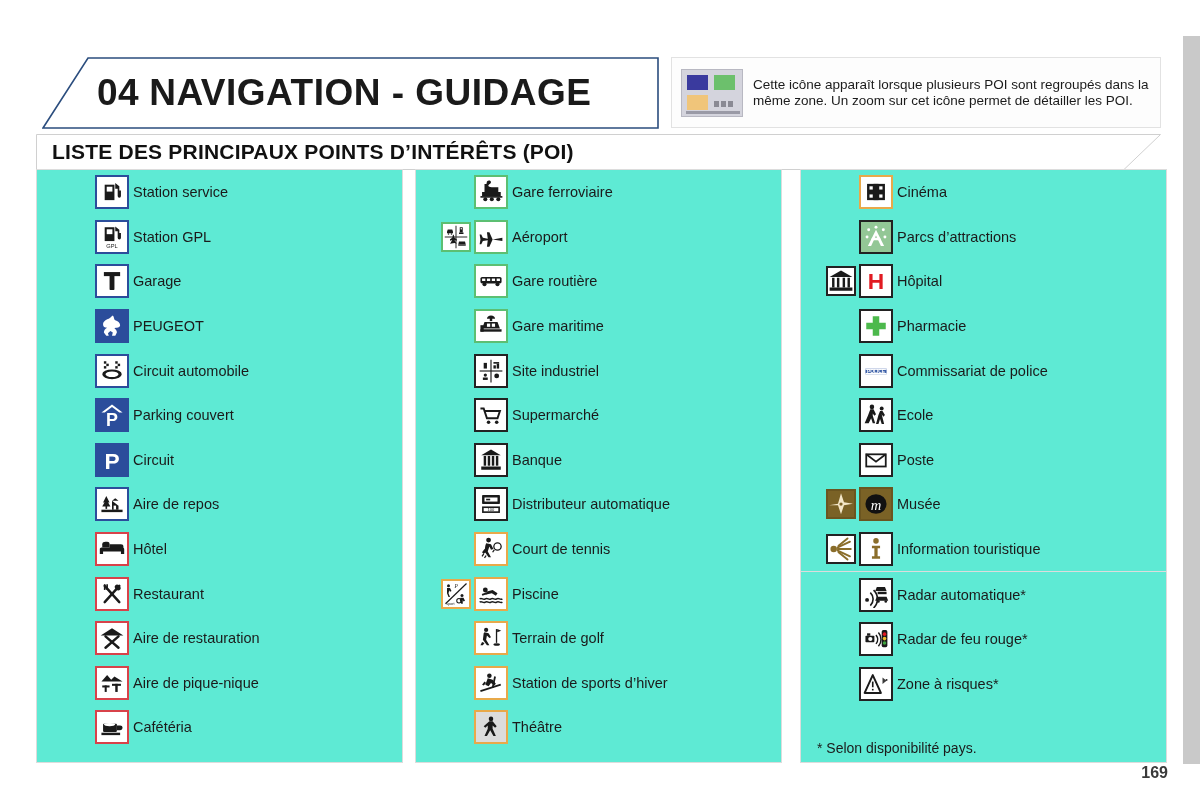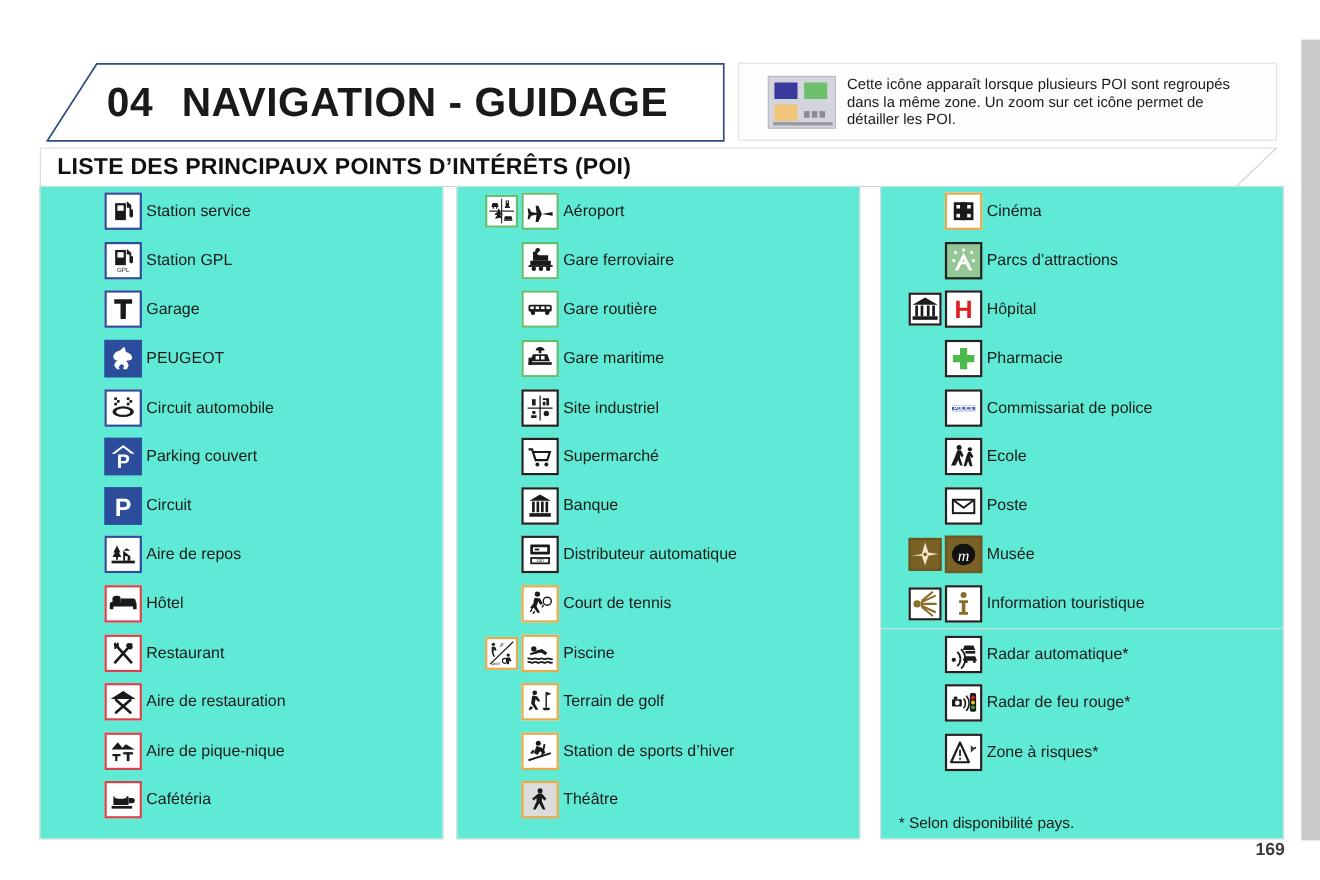--- a/index.html
+++ b/index.html
@@ -23,33 +23,33 @@
   }
 
   
   .chapter-header {
     position: absolute; left: 42px; top: 57px;
     width: 617px; height: 72px;
   }
   .chapter-header svg { position: absolute; left:0; top:0; }
   .chapter-header .ch-text {
     position: absolute; left: 55px; top: 0; height: 72px;
-    display: flex; align-items: center; gap: 26px;
+    display: flex; align-items: center; gap: 10px;
     font-size: 37px; font-weight: bold; color: #1a1a1a;
     letter-spacing: 0.5px; white-space: nowrap;
   }
 
   
   .info-box {
     position: absolute; left: 671px; top: 57px;
     width: 490px; height: 71px;
     background: #fdfdfd;
     border: 1px solid #e2e2e2;
     display: flex; align-items: center;
-    padding: 0 26px;
+    padding: 0 9px;
   }
   .info-icon {
     width: 62px; height: 48px; flex: 0 0 62px;
     background: #d4d4dd;
     border: 1px solid #b8b8c2;
     position: relative;
     margin-right: 10px;
   }
   .info-icon .sq { position: absolute; }
   .info-icon .sq1 { left: 5px;  top: 5px;  width: 21px; height: 15px; background: #3a3a9e; }
@@ -365,20 +365,38 @@
             </div>
           </div>
           <div class="poi-label">Cafétéria</div>
         </div>
       </div>
   </div>
   <div class="panel" id="panel-2">
     <div class="rows">
         <div class="poi-row">
           <div class="icon-slot">
+            <div class="tile b-green ">
+              <svg width="26" height="26" viewBox="0 0 32 32">
+                <g fill="#1a1a1a">
+                  <path d="M8 6h4c0 3 2 4 5 4h8v6H8z"></path>
+                  <path d="M5 16h23v5H5z"></path>
+                  <rect x="3" y="21" width="27" height="2"></rect>
+                  <circle cx="9" cy="25" r="2.5"></circle>
+                  <circle cx="17" cy="25" r="2.5"></circle>
+                  <circle cx="25" cy="25" r="2.5"></circle>
+                  <path d="M11 3c2-2 5-1 5 1 0 2-3 2-3 4h-3z"></path>
+                </g>
+              </svg>
+            </div>
+          </div>
+          <div class="poi-label">Gare ferroviaire</div>
+        </div>
+        <div class="poi-row">
+          <div class="icon-slot">
             <div class="tile small b-green">
               <svg width="24" height="24" viewBox="0 0 32 32">
                 <line x1="16" y1="1" x2="16" y2="31" stroke="#333" stroke-width="1.4"></line>
                 <line x1="1" y1="16" x2="31" y2="16" stroke="#333" stroke-width="1.4"></line>
                 <g fill="#1a1a1a">
                   <path d="M4 9h8v2H4zM5 6h6l1 3H4z"></path>
                   <circle cx="6" cy="12" r="1"></circle>
                   <circle cx="10" cy="12" r="1"></circle>
                   <path d="M21 3h4v7h-4z"></path>
                   <path d="M20 10h6v2h-6z"></path>
@@ -395,38 +413,20 @@
               </svg>
             </div>
           </div>
           <div class="poi-label">Aéroport</div>
         </div>
         <div class="poi-row">
           <div class="icon-slot">
             <div class="tile b-green ">
               <svg width="26" height="26" viewBox="0 0 32 32">
                 <g fill="#1a1a1a">
-                  <path d="M8 6h4c0 3 2 4 5 4h8v6H8z"></path>
-                  <path d="M5 16h23v5H5z"></path>
-                  <rect x="3" y="21" width="27" height="2"></rect>
-                  <circle cx="9" cy="25" r="2.5"></circle>
-                  <circle cx="17" cy="25" r="2.5"></circle>
-                  <circle cx="25" cy="25" r="2.5"></circle>
-                  <path d="M11 3c2-2 5-1 5 1 0 2-3 2-3 4h-3z"></path>
-                </g>
-              </svg>
-            </div>
-          </div>
-          <div class="poi-label">Gare ferroviaire</div>
-        </div>
-        <div class="poi-row">
-          <div class="icon-slot">
-            <div class="tile b-green ">
-              <svg width="26" height="26" viewBox="0 0 32 32">
-                <g fill="#1a1a1a">
                   <rect x="3" y="11" width="26" height="8" rx="2"></rect>
                   <rect x="5" y="13" width="4" height="3" fill="#fff"></rect>
                   <rect x="11" y="13" width="4" height="3" fill="#fff"></rect>
                   <rect x="17" y="13" width="4" height="3" fill="#fff"></rect>
                   <rect x="23" y="13" width="4" height="3" fill="#fff"></rect>
                   <circle cx="8" cy="20" r="2.5"></circle>
                   <circle cx="24" cy="20" r="2.5"></circle>
                 </g>
               </svg>
             </div>

